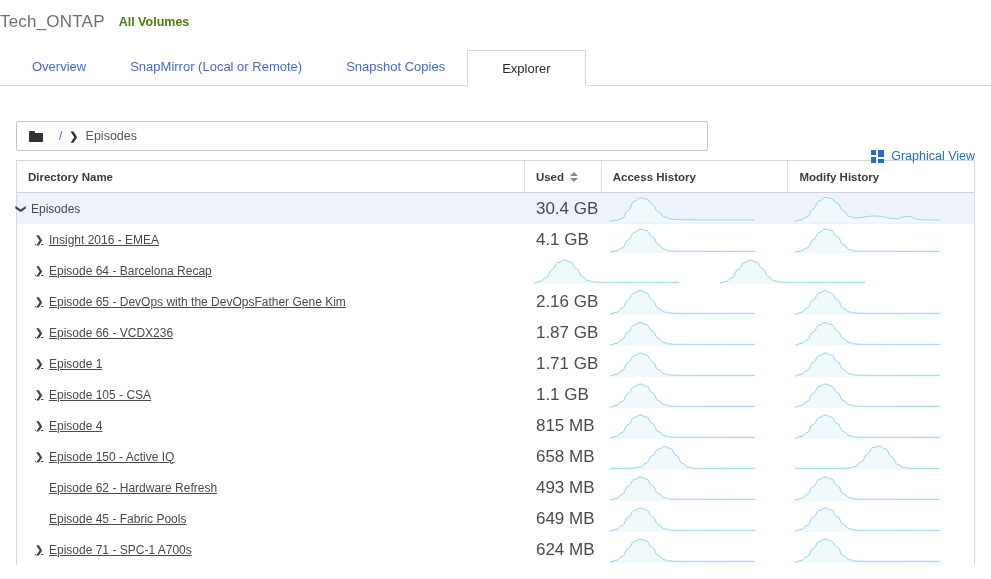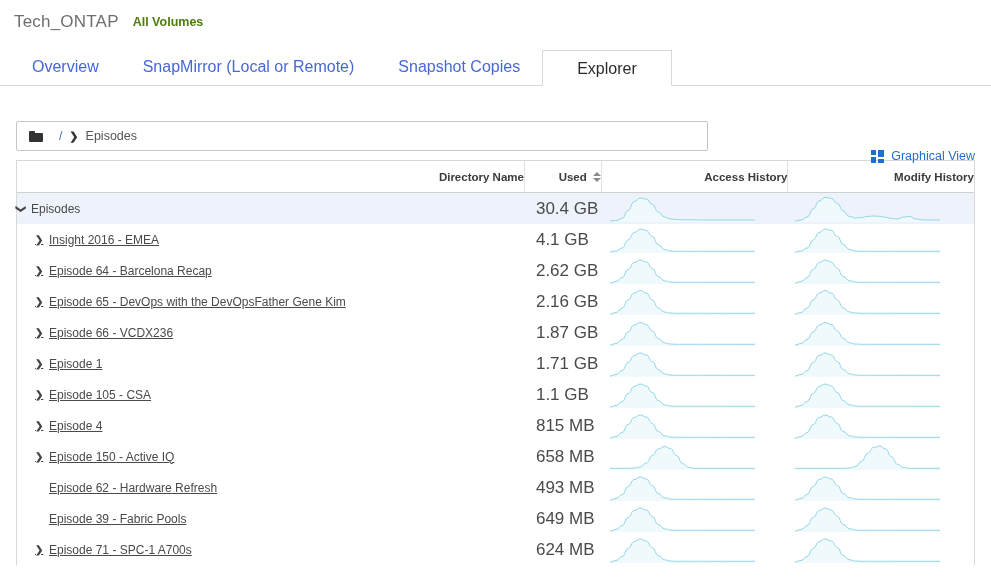--- a/index.html
+++ b/index.html
@@ -14,21 +14,21 @@
     color: #4a4a4a;
     overflow: hidden;
     position: relative;
   }
 
   
   .header {
     height: 44px;
     display: flex;
     align-items: center;
-    padding-left: 14px;
+    padding-left: 0;
     box-sizing: border-box;
   }
   .app-title {
     font-size: 17px;
     color: #6e6e6e;
     font-weight: 400;
     letter-spacing: 0.2px;
   }
   .all-volumes {
     font-size: 12.5px;
@@ -42,21 +42,21 @@
   .tabbar {
     position: relative;
     height: 42px;
     border-bottom: 1px solid #d8d8d8;
     display: flex;
     align-items: flex-end;
     padding-left: 10px;
     box-sizing: border-box;
   }
   .tab {
-    font-size: 16px;
+    font-size: 13px;
     color: #4668d4;
     padding: 0 22px;
     height: 36px;
     line-height: 36px;
     cursor: pointer;
     position: relative;
     box-sizing: border-box;
     white-space: nowrap;
     text-align: center;
   }
@@ -177,21 +177,20 @@
   .th {
     font-size: 11.5px;
     font-weight: bold;
     color: #3b3b3b;
     display: flex;
     align-items: center;
     padding-left: 11px;
     box-sizing: border-box;
     border-right: 1px solid #e2e2e2;
     height: 100%;
-    justify-content: flex-end;
   }
   .th:last-child { border-right: none; }
   .col-name  { width: 509px; }
   .col-used  { width: 77px; }
   .col-mod   { width: 186px; }
   .col-acc   { width: 187px; }
 
   .sort-icon {
     display: inline-block;
     margin-left: 6px;
@@ -360,21 +359,20 @@
               <path d="M0.0,26.0 C3.0,26.0 3.0,25.0 6.0,25.0 C9.1,25.0 9.1,22.0 12.1,22.0 C15.1,22.0 15.1,14.0 18.1,14.0 C21.1,14.0 21.1,6.5 24.2,6.5 C27.2,6.5 27.2,3.0 30.2,3.0 C33.2,3.0 33.2,4.5 36.3,4.5 C39.3,4.5 39.3,10.5 42.3,10.5 C45.3,10.5 45.3,18.5 48.3,18.5 C51.4,18.5 51.4,23.5 54.4,23.5 C57.4,23.5 57.4,25.0 60.4,25.0 C63.4,25.0 63.4,25.3 66.5,25.3 C69.5,25.3 69.5,25.3 72.5,25.3 C75.5,25.3 75.5,25.3 78.5,25.3 C81.6,25.3 81.6,25.3 84.6,25.3 C87.6,25.3 87.6,25.3 90.6,25.3 C93.6,25.3 93.6,25.3 96.7,25.3 C99.7,25.3 99.7,25.3 102.7,25.3 C105.7,25.3 105.7,25.3 108.8,25.3 C111.8,25.3 111.8,25.3 114.8,25.3 C117.8,25.3 117.8,25.3 120.8,25.3 C123.9,25.3 123.9,25.3 126.9,25.3 C129.9,25.3 129.9,25.3 132.9,25.3 C135.9,25.3 135.9,25.3 139.0,25.3 C142.0,25.3 142.0,25.3 145.0,25.3 L145,27 L0,27 Z" fill="#f0fafd"></path>
               <path d="M0.0,26.0 C3.0,26.0 3.0,25.0 6.0,25.0 C9.1,25.0 9.1,22.0 12.1,22.0 C15.1,22.0 15.1,14.0 18.1,14.0 C21.1,14.0 21.1,6.5 24.2,6.5 C27.2,6.5 27.2,3.0 30.2,3.0 C33.2,3.0 33.2,4.5 36.3,4.5 C39.3,4.5 39.3,10.5 42.3,10.5 C45.3,10.5 45.3,18.5 48.3,18.5 C51.4,18.5 51.4,23.5 54.4,23.5 C57.4,23.5 57.4,25.0 60.4,25.0 C63.4,25.0 63.4,25.3 66.5,25.3 C69.5,25.3 69.5,25.3 72.5,25.3 C75.5,25.3 75.5,25.3 78.5,25.3 C81.6,25.3 81.6,25.3 84.6,25.3 C87.6,25.3 87.6,25.3 90.6,25.3 C93.6,25.3 93.6,25.3 96.7,25.3 C99.7,25.3 99.7,25.3 102.7,25.3 C105.7,25.3 105.7,25.3 108.8,25.3 C111.8,25.3 111.8,25.3 114.8,25.3 C117.8,25.3 117.8,25.3 120.8,25.3 C123.9,25.3 123.9,25.3 126.9,25.3 C129.9,25.3 129.9,25.3 132.9,25.3 C135.9,25.3 135.9,25.3 139.0,25.3 C142.0,25.3 142.0,25.3 145.0,25.3" fill="none" stroke="#8fd4e8" stroke-width="1"></path>
             </svg>
           </div>
         </div>
         <div class="trow">
           <div class="cell-name indent-1">
             <span class="chev right"></span>
             <span class="row-label">Episode 64 - Barcelona Recap</span>
           </div>
-          <div class="cell-used">2.62 GB</div>
           <div class="cell-spark">
             <svg width="145" height="27" viewBox="0 0 145 27">
               <path d="M0.0,26.0 C3.0,26.0 3.0,24.5 6.0,24.5 C9.1,24.5 9.1,20.5 12.1,20.5 C15.1,20.5 15.1,12.5 18.1,12.5 C21.1,12.5 21.1,5.5 24.2,5.5 C27.2,5.5 27.2,3.0 30.2,3.0 C33.2,3.0 33.2,5.0 36.3,5.0 C39.3,5.0 39.3,11.5 42.3,11.5 C45.3,11.5 45.3,19.5 48.3,19.5 C51.4,19.5 51.4,23.8 54.4,23.8 C57.4,23.8 57.4,25.0 60.4,25.0 C63.4,25.0 63.4,25.3 66.5,25.3 C69.5,25.3 69.5,25.3 72.5,25.3 C75.5,25.3 75.5,25.3 78.5,25.3 C81.6,25.3 81.6,25.3 84.6,25.3 C87.6,25.3 87.6,25.3 90.6,25.3 C93.6,25.3 93.6,25.3 96.7,25.3 C99.7,25.3 99.7,25.3 102.7,25.3 C105.7,25.3 105.7,25.3 108.8,25.3 C111.8,25.3 111.8,25.3 114.8,25.3 C117.8,25.3 117.8,25.3 120.8,25.3 C123.9,25.3 123.9,25.3 126.9,25.3 C129.9,25.3 129.9,25.3 132.9,25.3 C135.9,25.3 135.9,25.3 139.0,25.3 C142.0,25.3 142.0,25.3 145.0,25.3 L145,27 L0,27 Z" fill="#f0fafd"></path>
               <path d="M0.0,26.0 C3.0,26.0 3.0,24.5 6.0,24.5 C9.1,24.5 9.1,20.5 12.1,20.5 C15.1,20.5 15.1,12.5 18.1,12.5 C21.1,12.5 21.1,5.5 24.2,5.5 C27.2,5.5 27.2,3.0 30.2,3.0 C33.2,3.0 33.2,5.0 36.3,5.0 C39.3,5.0 39.3,11.5 42.3,11.5 C45.3,11.5 45.3,19.5 48.3,19.5 C51.4,19.5 51.4,23.8 54.4,23.8 C57.4,23.8 57.4,25.0 60.4,25.0 C63.4,25.0 63.4,25.3 66.5,25.3 C69.5,25.3 69.5,25.3 72.5,25.3 C75.5,25.3 75.5,25.3 78.5,25.3 C81.6,25.3 81.6,25.3 84.6,25.3 C87.6,25.3 87.6,25.3 90.6,25.3 C93.6,25.3 93.6,25.3 96.7,25.3 C99.7,25.3 99.7,25.3 102.7,25.3 C105.7,25.3 105.7,25.3 108.8,25.3 C111.8,25.3 111.8,25.3 114.8,25.3 C117.8,25.3 117.8,25.3 120.8,25.3 C123.9,25.3 123.9,25.3 126.9,25.3 C129.9,25.3 129.9,25.3 132.9,25.3 C135.9,25.3 135.9,25.3 139.0,25.3 C142.0,25.3 142.0,25.3 145.0,25.3" fill="none" stroke="#8fd4e8" stroke-width="1"></path>
             </svg>
           </div>
           <div class="cell-spark acc">
             <svg width="145" height="27" viewBox="0 0 145 27">
               <path d="M0.0,26.0 C3.0,26.0 3.0,24.5 6.0,24.5 C9.1,24.5 9.1,20.5 12.1,20.5 C15.1,20.5 15.1,12.5 18.1,12.5 C21.1,12.5 21.1,5.5 24.2,5.5 C27.2,5.5 27.2,3.0 30.2,3.0 C33.2,3.0 33.2,5.0 36.3,5.0 C39.3,5.0 39.3,11.5 42.3,11.5 C45.3,11.5 45.3,19.5 48.3,19.5 C51.4,19.5 51.4,23.8 54.4,23.8 C57.4,23.8 57.4,25.0 60.4,25.0 C63.4,25.0 63.4,25.3 66.5,25.3 C69.5,25.3 69.5,25.3 72.5,25.3 C75.5,25.3 75.5,25.3 78.5,25.3 C81.6,25.3 81.6,25.3 84.6,25.3 C87.6,25.3 87.6,25.3 90.6,25.3 C93.6,25.3 93.6,25.3 96.7,25.3 C99.7,25.3 99.7,25.3 102.7,25.3 C105.7,25.3 105.7,25.3 108.8,25.3 C111.8,25.3 111.8,25.3 114.8,25.3 C117.8,25.3 117.8,25.3 120.8,25.3 C123.9,25.3 123.9,25.3 126.9,25.3 C129.9,25.3 129.9,25.3 132.9,25.3 C135.9,25.3 135.9,25.3 139.0,25.3 C142.0,25.3 142.0,25.3 145.0,25.3 L145,27 L0,27 Z" fill="#f0fafd"></path>
               <path d="M0.0,26.0 C3.0,26.0 3.0,24.5 6.0,24.5 C9.1,24.5 9.1,20.5 12.1,20.5 C15.1,20.5 15.1,12.5 18.1,12.5 C21.1,12.5 21.1,5.5 24.2,5.5 C27.2,5.5 27.2,3.0 30.2,3.0 C33.2,3.0 33.2,5.0 36.3,5.0 C39.3,5.0 39.3,11.5 42.3,11.5 C45.3,11.5 45.3,19.5 48.3,19.5 C51.4,19.5 51.4,23.8 54.4,23.8 C57.4,23.8 57.4,25.0 60.4,25.0 C63.4,25.0 63.4,25.3 66.5,25.3 C69.5,25.3 69.5,25.3 72.5,25.3 C75.5,25.3 75.5,25.3 78.5,25.3 C81.6,25.3 81.6,25.3 84.6,25.3 C87.6,25.3 87.6,25.3 90.6,25.3 C93.6,25.3 93.6,25.3 96.7,25.3 C99.7,25.3 99.7,25.3 102.7,25.3 C105.7,25.3 105.7,25.3 108.8,25.3 C111.8,25.3 111.8,25.3 114.8,25.3 C117.8,25.3 117.8,25.3 120.8,25.3 C123.9,25.3 123.9,25.3 126.9,25.3 C129.9,25.3 129.9,25.3 132.9,25.3 C135.9,25.3 135.9,25.3 139.0,25.3 C142.0,25.3 142.0,25.3 145.0,25.3" fill="none" stroke="#8fd4e8" stroke-width="1"></path>
@@ -510,21 +508,21 @@
           <div class="cell-spark acc">
             <svg width="145" height="27" viewBox="0 0 145 27">
               <path d="M0.0,26.0 C3.0,26.0 3.0,24.5 6.0,24.5 C9.1,24.5 9.1,20.5 12.1,20.5 C15.1,20.5 15.1,12.5 18.1,12.5 C21.1,12.5 21.1,5.5 24.2,5.5 C27.2,5.5 27.2,3.0 30.2,3.0 C33.2,3.0 33.2,5.0 36.3,5.0 C39.3,5.0 39.3,11.5 42.3,11.5 C45.3,11.5 45.3,19.5 48.3,19.5 C51.4,19.5 51.4,23.8 54.4,23.8 C57.4,23.8 57.4,25.0 60.4,25.0 C63.4,25.0 63.4,25.3 66.5,25.3 C69.5,25.3 69.5,25.3 72.5,25.3 C75.5,25.3 75.5,25.3 78.5,25.3 C81.6,25.3 81.6,25.3 84.6,25.3 C87.6,25.3 87.6,25.3 90.6,25.3 C93.6,25.3 93.6,25.3 96.7,25.3 C99.7,25.3 99.7,25.3 102.7,25.3 C105.7,25.3 105.7,25.3 108.8,25.3 C111.8,25.3 111.8,25.3 114.8,25.3 C117.8,25.3 117.8,25.3 120.8,25.3 C123.9,25.3 123.9,25.3 126.9,25.3 C129.9,25.3 129.9,25.3 132.9,25.3 C135.9,25.3 135.9,25.3 139.0,25.3 C142.0,25.3 142.0,25.3 145.0,25.3 L145,27 L0,27 Z" fill="#f0fafd"></path>
               <path d="M0.0,26.0 C3.0,26.0 3.0,24.5 6.0,24.5 C9.1,24.5 9.1,20.5 12.1,20.5 C15.1,20.5 15.1,12.5 18.1,12.5 C21.1,12.5 21.1,5.5 24.2,5.5 C27.2,5.5 27.2,3.0 30.2,3.0 C33.2,3.0 33.2,5.0 36.3,5.0 C39.3,5.0 39.3,11.5 42.3,11.5 C45.3,11.5 45.3,19.5 48.3,19.5 C51.4,19.5 51.4,23.8 54.4,23.8 C57.4,23.8 57.4,25.0 60.4,25.0 C63.4,25.0 63.4,25.3 66.5,25.3 C69.5,25.3 69.5,25.3 72.5,25.3 C75.5,25.3 75.5,25.3 78.5,25.3 C81.6,25.3 81.6,25.3 84.6,25.3 C87.6,25.3 87.6,25.3 90.6,25.3 C93.6,25.3 93.6,25.3 96.7,25.3 C99.7,25.3 99.7,25.3 102.7,25.3 C105.7,25.3 105.7,25.3 108.8,25.3 C111.8,25.3 111.8,25.3 114.8,25.3 C117.8,25.3 117.8,25.3 120.8,25.3 C123.9,25.3 123.9,25.3 126.9,25.3 C129.9,25.3 129.9,25.3 132.9,25.3 C135.9,25.3 135.9,25.3 139.0,25.3 C142.0,25.3 142.0,25.3 145.0,25.3" fill="none" stroke="#8fd4e8" stroke-width="1"></path>
             </svg>
           </div>
         </div>
         <div class="trow">
           <div class="cell-name indent-1">
             <span class="chev none"></span>
-            <span class="row-label">Episode 39 - Fabric Pools</span>
+            <span class="row-label">Episode 45 - Fabric Pools</span>
           </div>
           <div class="cell-used">649 MB</div>
           <div class="cell-spark">
             <svg width="145" height="27" viewBox="0 0 145 27">
               <path d="M0.0,26.0 C3.0,26.0 3.0,24.5 6.0,24.5 C9.1,24.5 9.1,20.5 12.1,20.5 C15.1,20.5 15.1,12.5 18.1,12.5 C21.1,12.5 21.1,5.5 24.2,5.5 C27.2,5.5 27.2,3.0 30.2,3.0 C33.2,3.0 33.2,5.0 36.3,5.0 C39.3,5.0 39.3,11.5 42.3,11.5 C45.3,11.5 45.3,19.5 48.3,19.5 C51.4,19.5 51.4,23.8 54.4,23.8 C57.4,23.8 57.4,25.0 60.4,25.0 C63.4,25.0 63.4,25.3 66.5,25.3 C69.5,25.3 69.5,25.3 72.5,25.3 C75.5,25.3 75.5,25.3 78.5,25.3 C81.6,25.3 81.6,25.3 84.6,25.3 C87.6,25.3 87.6,25.3 90.6,25.3 C93.6,25.3 93.6,25.3 96.7,25.3 C99.7,25.3 99.7,25.3 102.7,25.3 C105.7,25.3 105.7,25.3 108.8,25.3 C111.8,25.3 111.8,25.3 114.8,25.3 C117.8,25.3 117.8,25.3 120.8,25.3 C123.9,25.3 123.9,25.3 126.9,25.3 C129.9,25.3 129.9,25.3 132.9,25.3 C135.9,25.3 135.9,25.3 139.0,25.3 C142.0,25.3 142.0,25.3 145.0,25.3 L145,27 L0,27 Z" fill="#f0fafd"></path>
               <path d="M0.0,26.0 C3.0,26.0 3.0,24.5 6.0,24.5 C9.1,24.5 9.1,20.5 12.1,20.5 C15.1,20.5 15.1,12.5 18.1,12.5 C21.1,12.5 21.1,5.5 24.2,5.5 C27.2,5.5 27.2,3.0 30.2,3.0 C33.2,3.0 33.2,5.0 36.3,5.0 C39.3,5.0 39.3,11.5 42.3,11.5 C45.3,11.5 45.3,19.5 48.3,19.5 C51.4,19.5 51.4,23.8 54.4,23.8 C57.4,23.8 57.4,25.0 60.4,25.0 C63.4,25.0 63.4,25.3 66.5,25.3 C69.5,25.3 69.5,25.3 72.5,25.3 C75.5,25.3 75.5,25.3 78.5,25.3 C81.6,25.3 81.6,25.3 84.6,25.3 C87.6,25.3 87.6,25.3 90.6,25.3 C93.6,25.3 93.6,25.3 96.7,25.3 C99.7,25.3 99.7,25.3 102.7,25.3 C105.7,25.3 105.7,25.3 108.8,25.3 C111.8,25.3 111.8,25.3 114.8,25.3 C117.8,25.3 117.8,25.3 120.8,25.3 C123.9,25.3 123.9,25.3 126.9,25.3 C129.9,25.3 129.9,25.3 132.9,25.3 C135.9,25.3 135.9,25.3 139.0,25.3 C142.0,25.3 142.0,25.3 145.0,25.3" fill="none" stroke="#8fd4e8" stroke-width="1"></path>
             </svg>
           </div>
           <div class="cell-spark acc">
             <svg width="145" height="27" viewBox="0 0 145 27">

